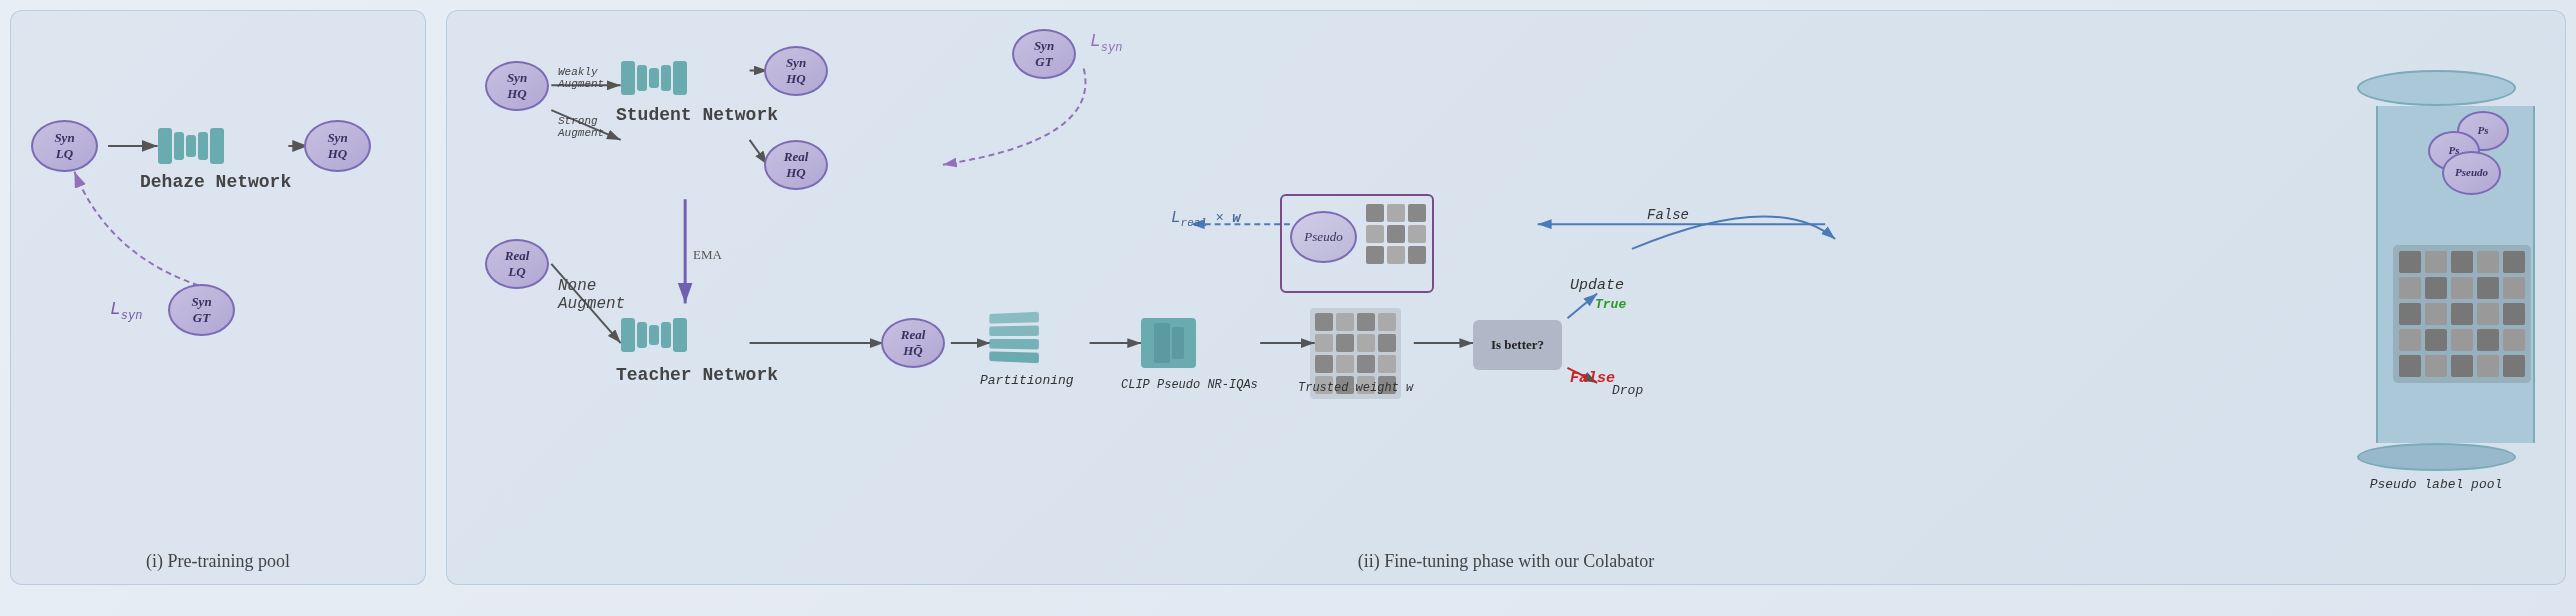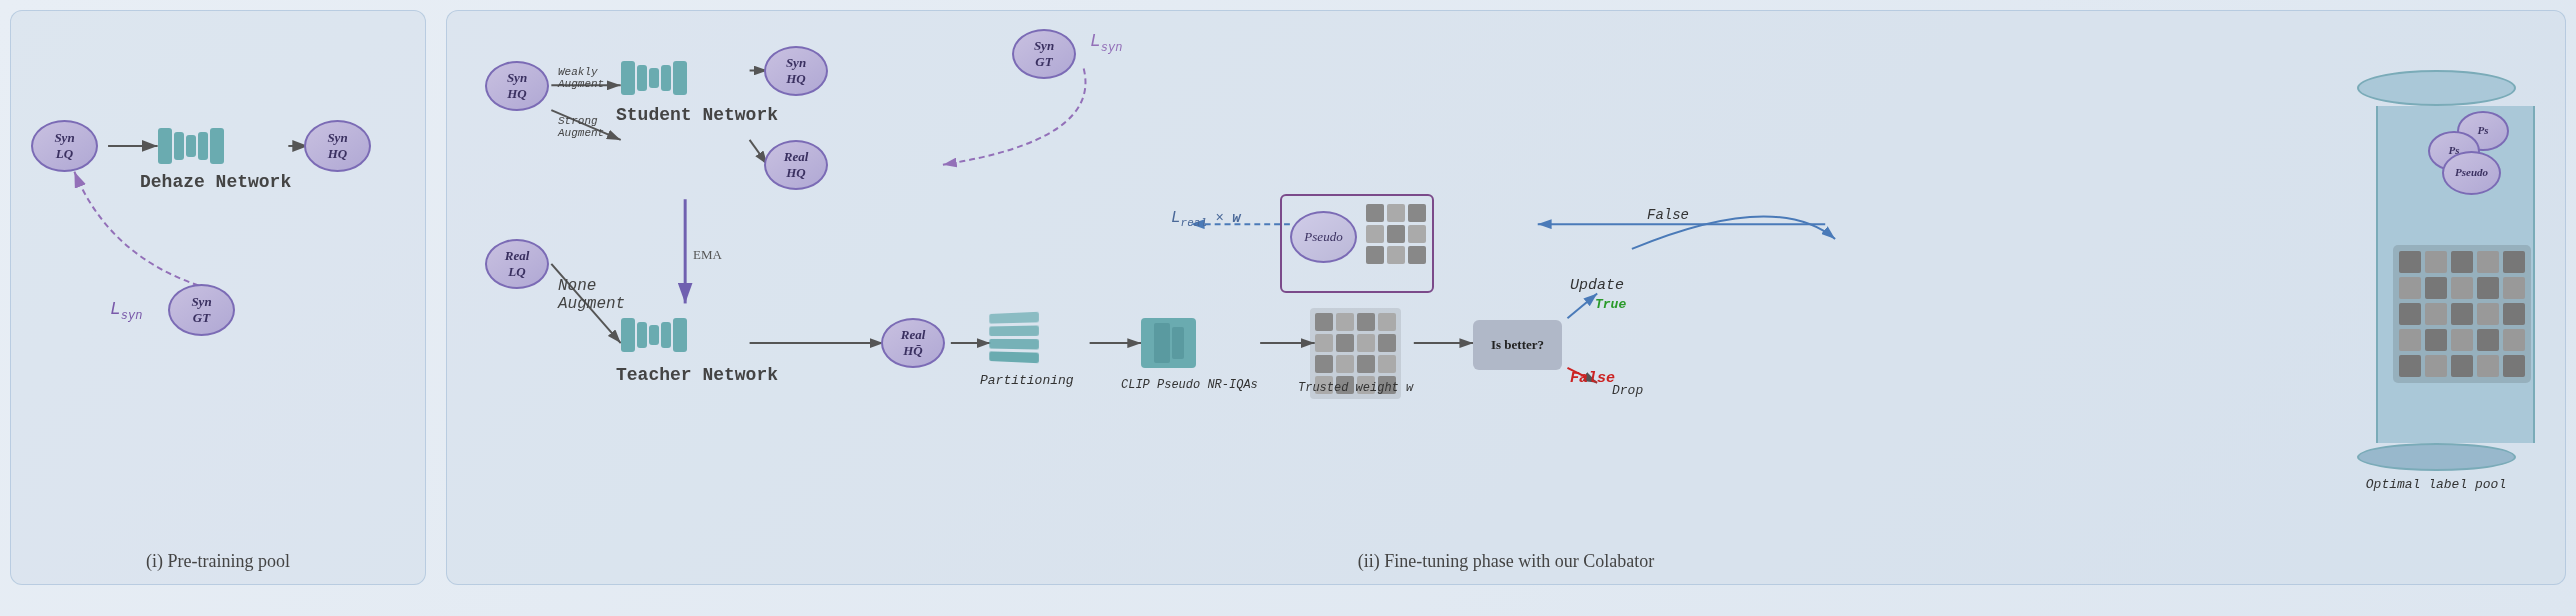--- a/index.html
+++ b/index.html
@@ -478,20 +478,20 @@
           <div style="background:#999; border-radius:2px;"></div>
           <div style="background:#777; border-radius:2px;"></div>
           <div style="background:#999; border-radius:2px;"></div>
           <div style="background:#777; border-radius:2px;"></div>
           <div style="background:#999; border-radius:2px;"></div>
           <div style="background:#777; border-radius:2px;"></div>
         </div>
       </div>
 
       <div class="cylinder-bottom" style="width:159px; height:28px;"></div>
-      <div class="diagram-label" style="position:relative; margin-top:6px; font-size:13px; color:#333; white-space:nowrap; text-align:center; width:159px;">Optimal label pool</div>
+      <div class="diagram-label" style="position:relative; margin-top:6px; font-size:13px; color:#333; white-space:nowrap; text-align:center; width:159px;">Pseudo label pool</div>
     </div>
 
     <div class="panel-label" style="font-style:normal; font-size:18px; color:#444; bottom:12px;">(ii) Fine-tuning phase with our Colabator</div>
 
   </div>
 </div>
 
 
 </body></html>

